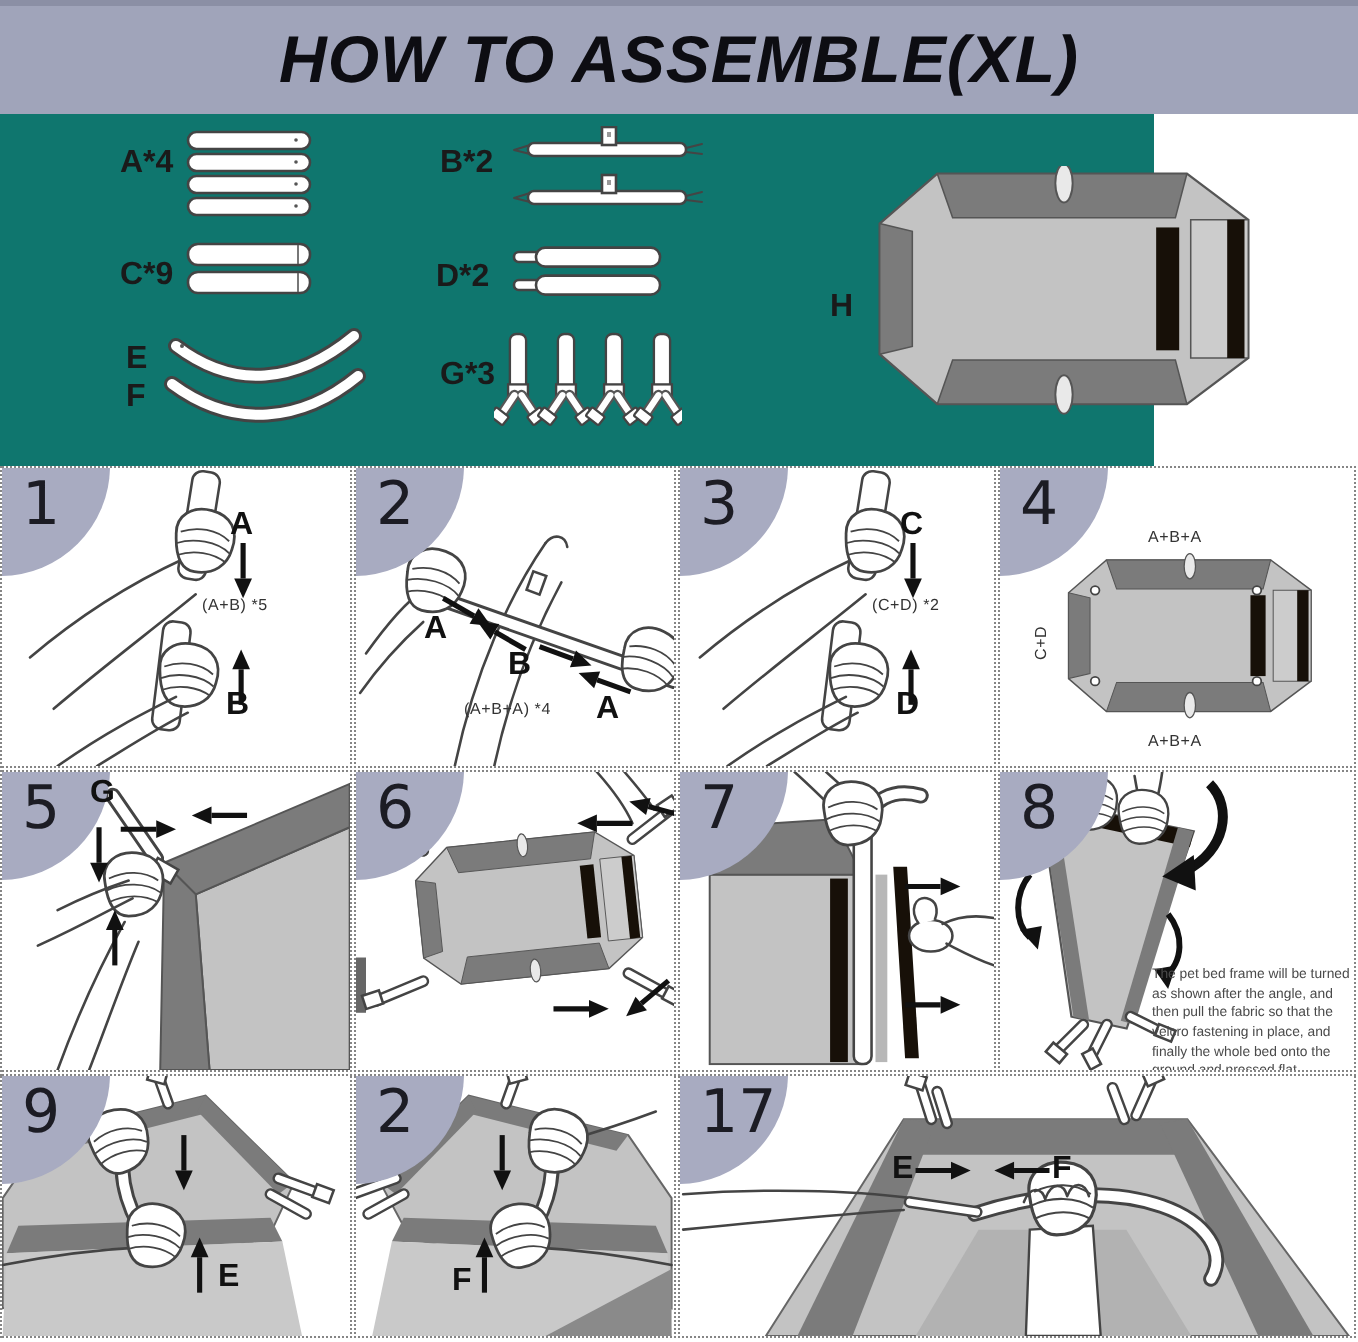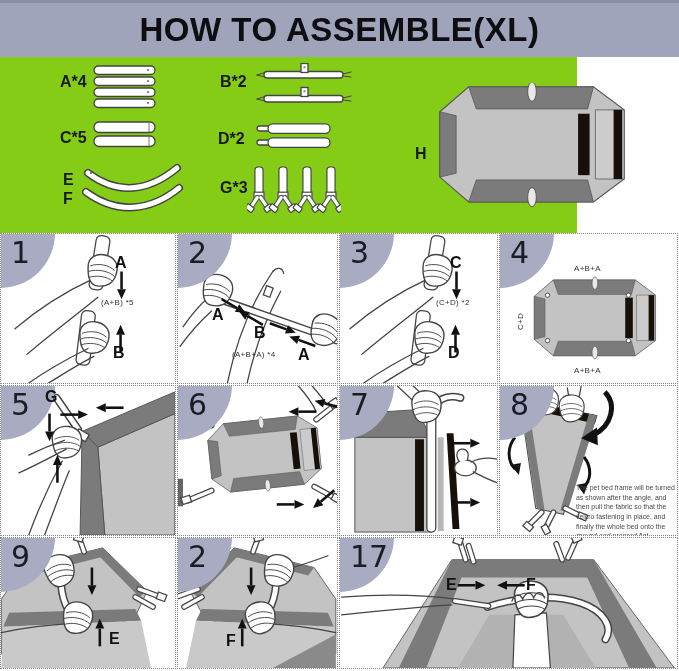--- a/index.html
+++ b/index.html
@@ -1,22 +1,22 @@
 <!DOCTYPE html>
 <html><head>
 <meta charset="utf-8">
 <style>
   * { margin:0; padding:0; box-sizing:border-box; }
   html,body { width:679px; height:671px; background:#fff; font-family:"Liberation Sans",sans-serif; position:relative; overflow:hidden; }
 
   .header { position:absolute; top:0; left:0; width:679px; height:57px; background:#a0a4ba;
             border-top:3px solid #8b8fa5; display:flex; align-items:center; justify-content:center; }
-  .header h1 { font-size:33px; font-weight:700; color:#0d0d12; letter-spacing:.5px; }
-
-  .parts { position:absolute; top:57px; left:0; width:577px; height:176px; background:#84cc16; }
+  .header h1 { font-size:33px; font-weight:700; color:#0d0d12; letter-spacing:.5px;font-style:italic; }
+
+  .parts { position:absolute; top:57px; left:0; width:577px; height:176px; background:#0f766e; }
   .plabel { position:absolute; font-size:16px; font-weight:600; color:#1a1a1a; }
   .parts svg { position:absolute; }
 
   .steps { position:absolute; top:233px; left:0; width:679px; height:438px;
            display:grid; grid-template-columns:176px 161px 159px 179px;
            grid-template-rows:151px 151px 132px; column-gap:1px; row-gap:1px; }
   .panel { position:relative; border:1px dotted #858585; background:#fff; overflow:hidden; }
   .span2 { grid-column:3 / 5; }
   .badge { position:absolute; top:-1px; left:-1px; width:55px; height:55px;
            background:#a8abc1; border-radius:0 0 100% 0; z-index:1; }
@@ -100,21 +100,21 @@
         <rect x="47.5" y="3" width="2" height="2.5" fill="#999"></rect>
     </g>
     <g transform="translate(0,24)">
       <path d="M1,12 L9,9.5 M1,12 L9,14 M87,11 L95,9 M87,13 L95,14" class="line" style="stroke-width:1"></path>
       <rect x="8" y="8.5" width="79" height="6.5" rx="3" class="wt"></rect>
       <rect x="45" y="0.5" width="7" height="9" class="wt"></rect>
         <rect x="47.5" y="3" width="2" height="2.5" fill="#999"></rect>
     </g>
   </svg>
 
-  <span class="plabel" style="left:60px;top:72px">C*5</span>
+  <span class="plabel" style="left:60px;top:72px">C*9</span>
   <svg style="left:93px;top:64px" width="64" height="28" viewBox="0 0 64 28">
     <rect x="1" y="1" width="61" height="10.5" rx="5" class="wt"></rect>
       <line x1="56" y1="1.5" x2="56" y2="11" stroke="#555" stroke-width="0.8"></line>
     <rect x="1" y="15" width="61" height="10.5" rx="5" class="wt"></rect>
       <line x1="56" y1="15.5" x2="56" y2="25" stroke="#555" stroke-width="0.8"></line>
   </svg>
 
   <span class="plabel" style="left:218px;top:73px">D*2</span>
   <svg style="left:256px;top:66px" width="76" height="26" viewBox="0 0 76 26">
     <rect x="1" y="3" width="14" height="5" rx="2.4" class="wt"></rect>

